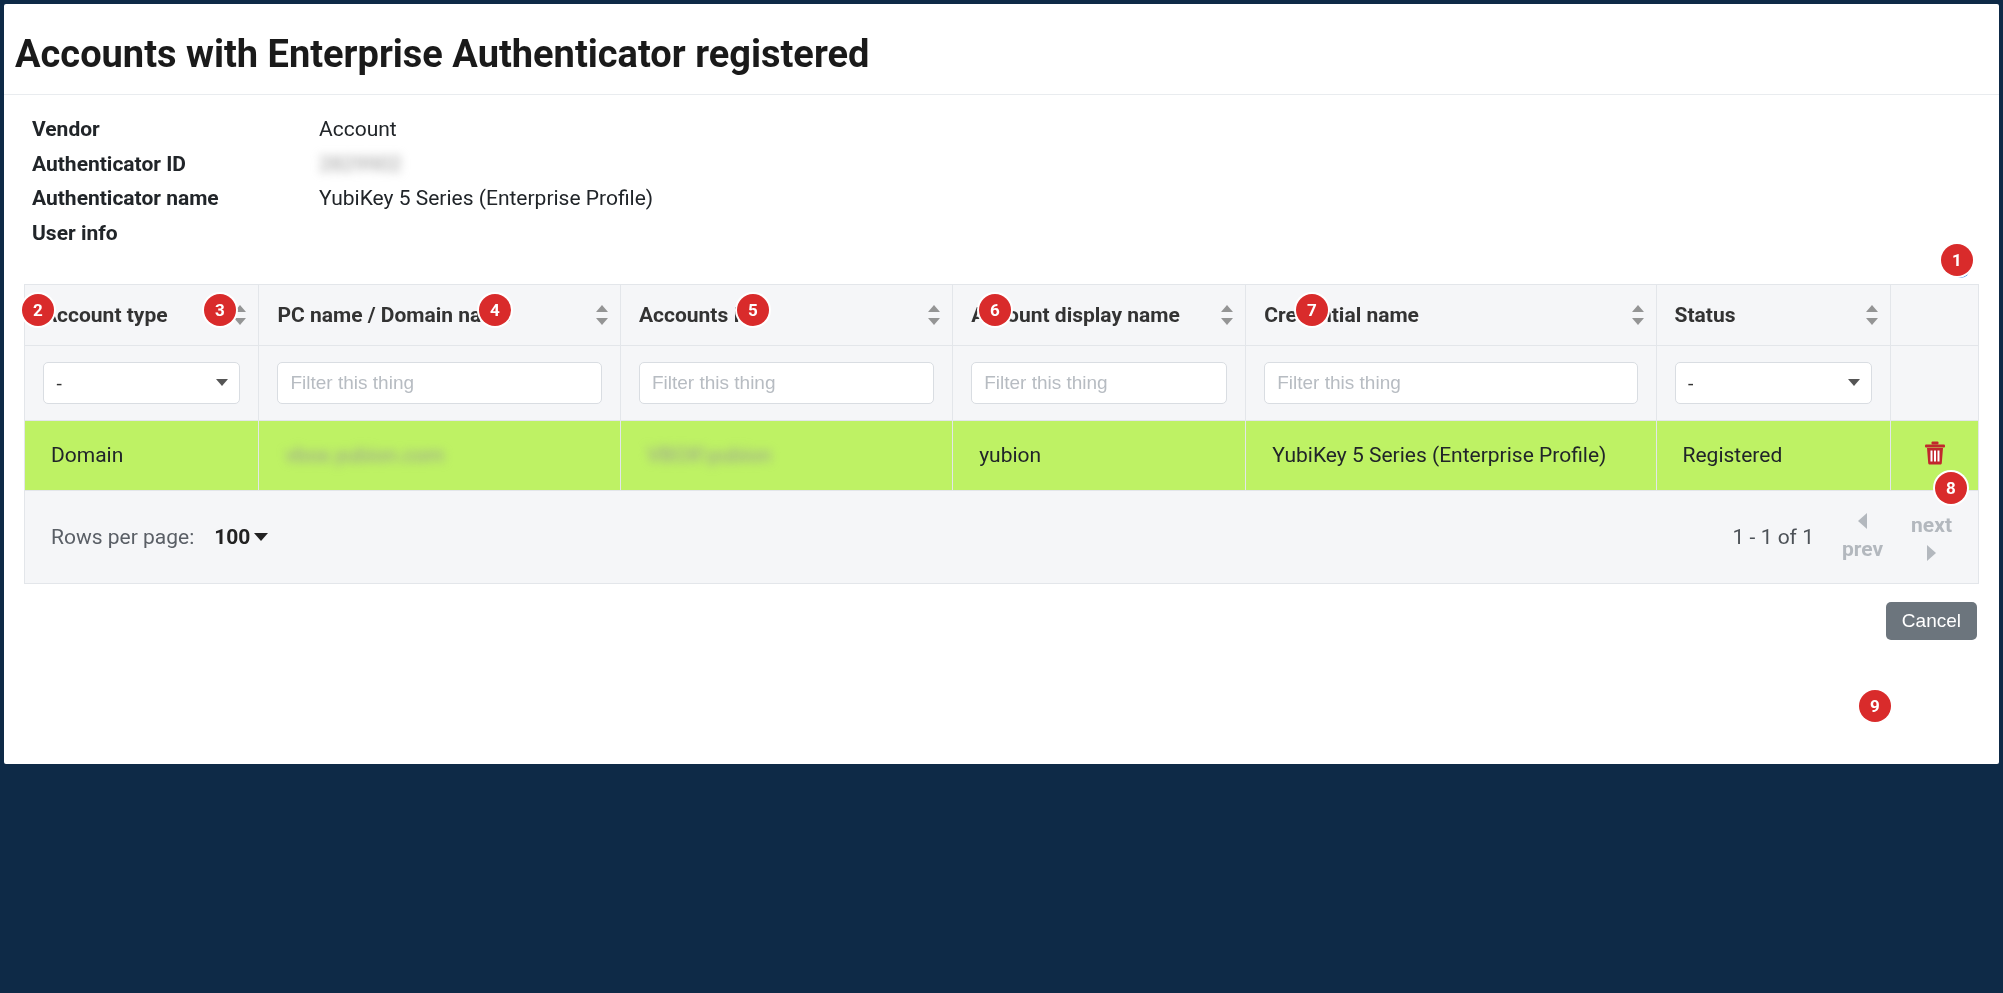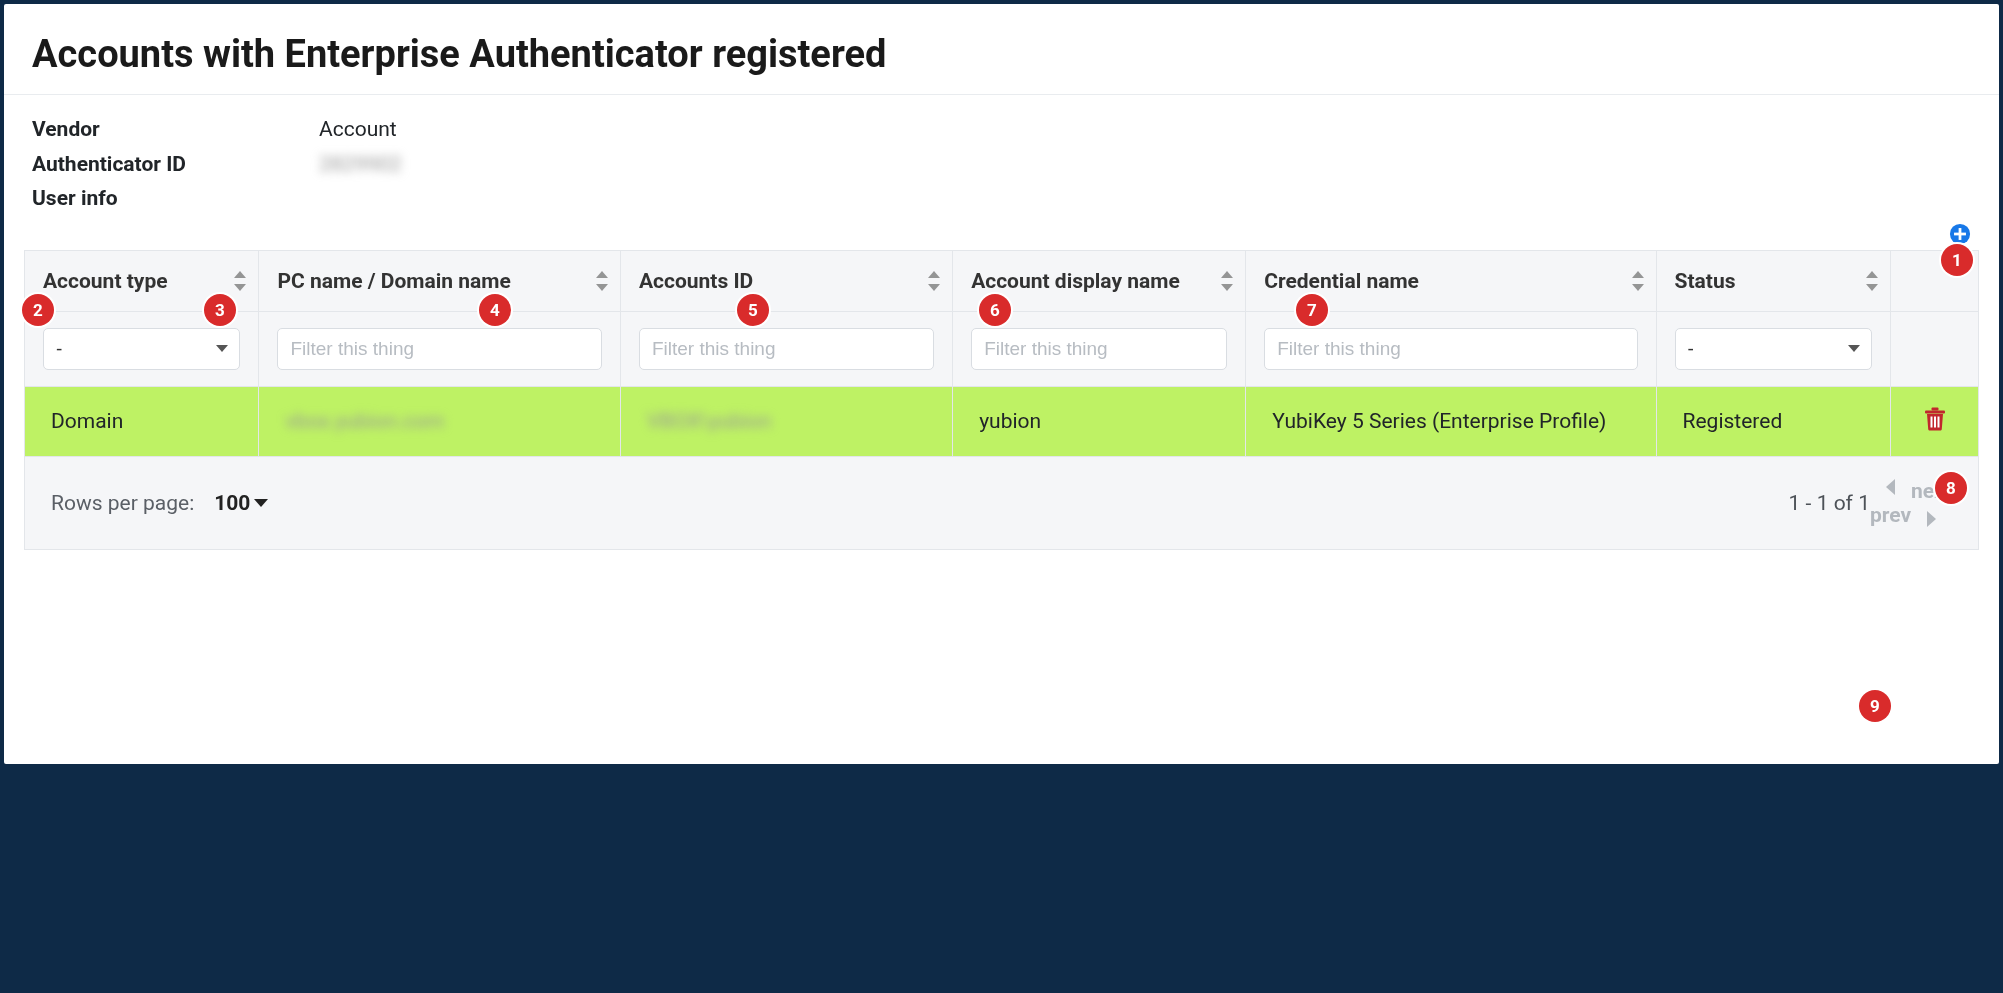--- a/index.html
+++ b/index.html
@@ -11,21 +11,21 @@
       color: #212529;
     }
     .modal {
       background: #fff;
       border-radius: 2px;
       min-height: 760px;
       position: relative;
       padding-bottom: 4px;
     }
     .modal-header {
-      padding: 28px 28px 18px 28px;
+      padding: 28px 28px 18px 11px;
       border-bottom: 1px solid #e9ecef;
     }
     .modal-title {
       font-size: 38px;
       font-weight: 700;
       color: #1a1a1a;
     }
     .details {
       padding: 18px 28px 6px 28px;
     }
@@ -153,21 +153,21 @@
     .rpp-value {
       font-weight: 700; color:#222; display:inline-flex; align-items:center;
       cursor: pointer;
       justify-content: flex-end;
     }
     .rpp-value .caret {
       display:inline-block; margin-left:4px; width:0;height:0;
       border-left:7px solid transparent; border-right:7px solid transparent;
       border-top:8px solid #222;
     }
-    .pager { margin-left:auto; display:flex; align-items:center; color:#8a8f96; }
+    .pager { margin-left:auto; display:flex; align-items:center; gap:28px; color:#8a8f96; }
     .range { color:#4d5258; }
     .pager-btn { display:inline-flex; align-items:center; gap:8px; font-weight:700; color:#b3b8be; cursor:default;flex-direction:column; }
     .pager-btn .tri-l {
       width:0;height:0;border-top:8px solid transparent;border-bottom:8px solid transparent;border-right:9px solid #b3b8be;
     }
     .pager-btn .tri-r {
       width:0;height:0;border-top:8px solid transparent;border-bottom:8px solid transparent;border-left:9px solid #b3b8be;
     }
     .modal-footer {
       padding: 18px 22px 6px 22px;
@@ -213,20 +213,24 @@
   </div>
 
   <div class="details">
     <div class="detail-row">
       <div class="detail-label">Vendor</div>
       <div class="detail-value">Account</div>
     </div>
     <div class="detail-row">
       <div class="detail-label">Authenticator ID</div>
       <div class="detail-value blurred">2829902</div>
+    </div>
+    <div class="detail-row">
+      <div class="detail-label">Authenticator name</div>
+      <div class="detail-value">YubiKey 5 Series (Enterprise Profile)</div>
     </div>
     <div class="detail-row">
       <div class="detail-label">User info</div>
       <div class="detail-value"></div>
     </div>
   </div>
 
   <div class="add-row">
     <span class="add-icon">
       <svg width="22" height="22" viewBox="0 0 24 24">
@@ -336,13 +340,16 @@
             <span>prev</span>
           </span>
         <span class="pager-btn">
             <span>next</span>
             <span class="tri-r"></span>
           </span>
       </div>
     </div>
   </div>
 
+  <div class="modal-footer">
+    <button class="btn-cancel">Cancel</button>
+  </div>
 </div>
 
 </body></html>

